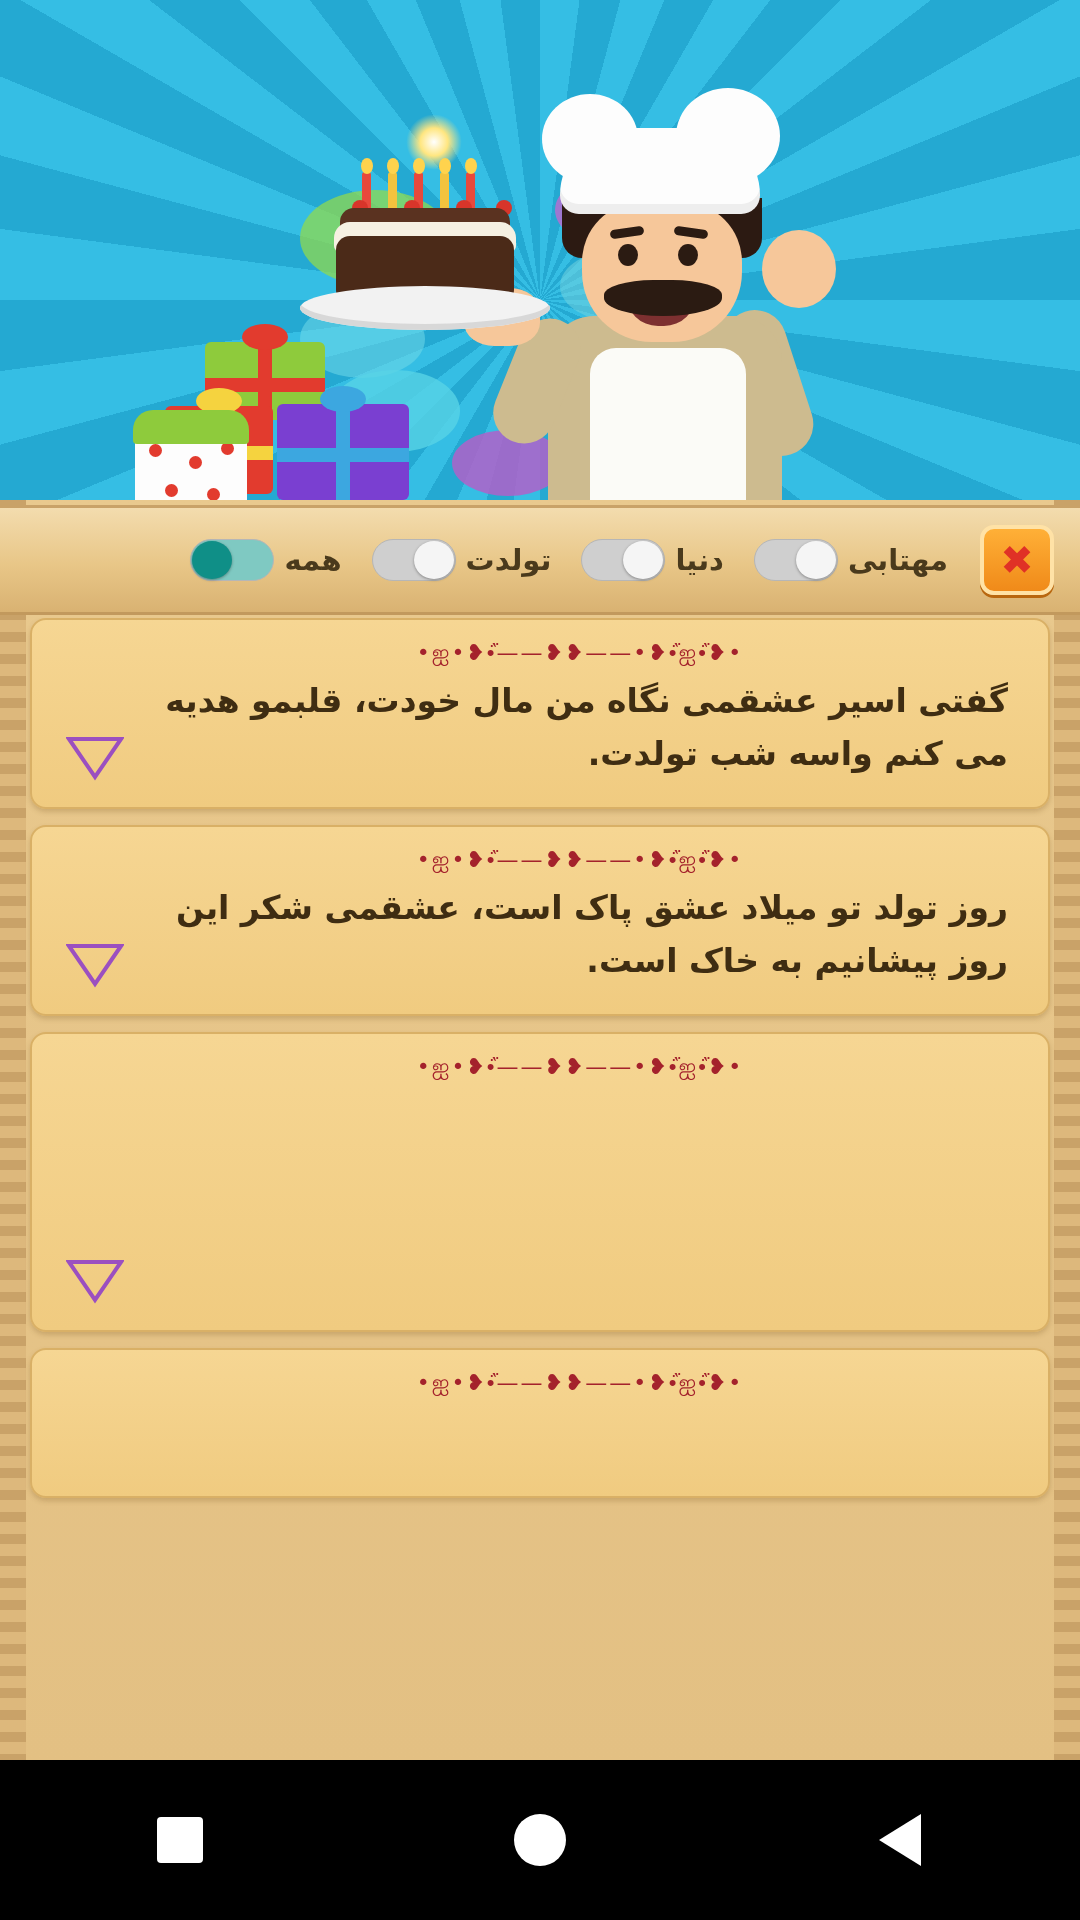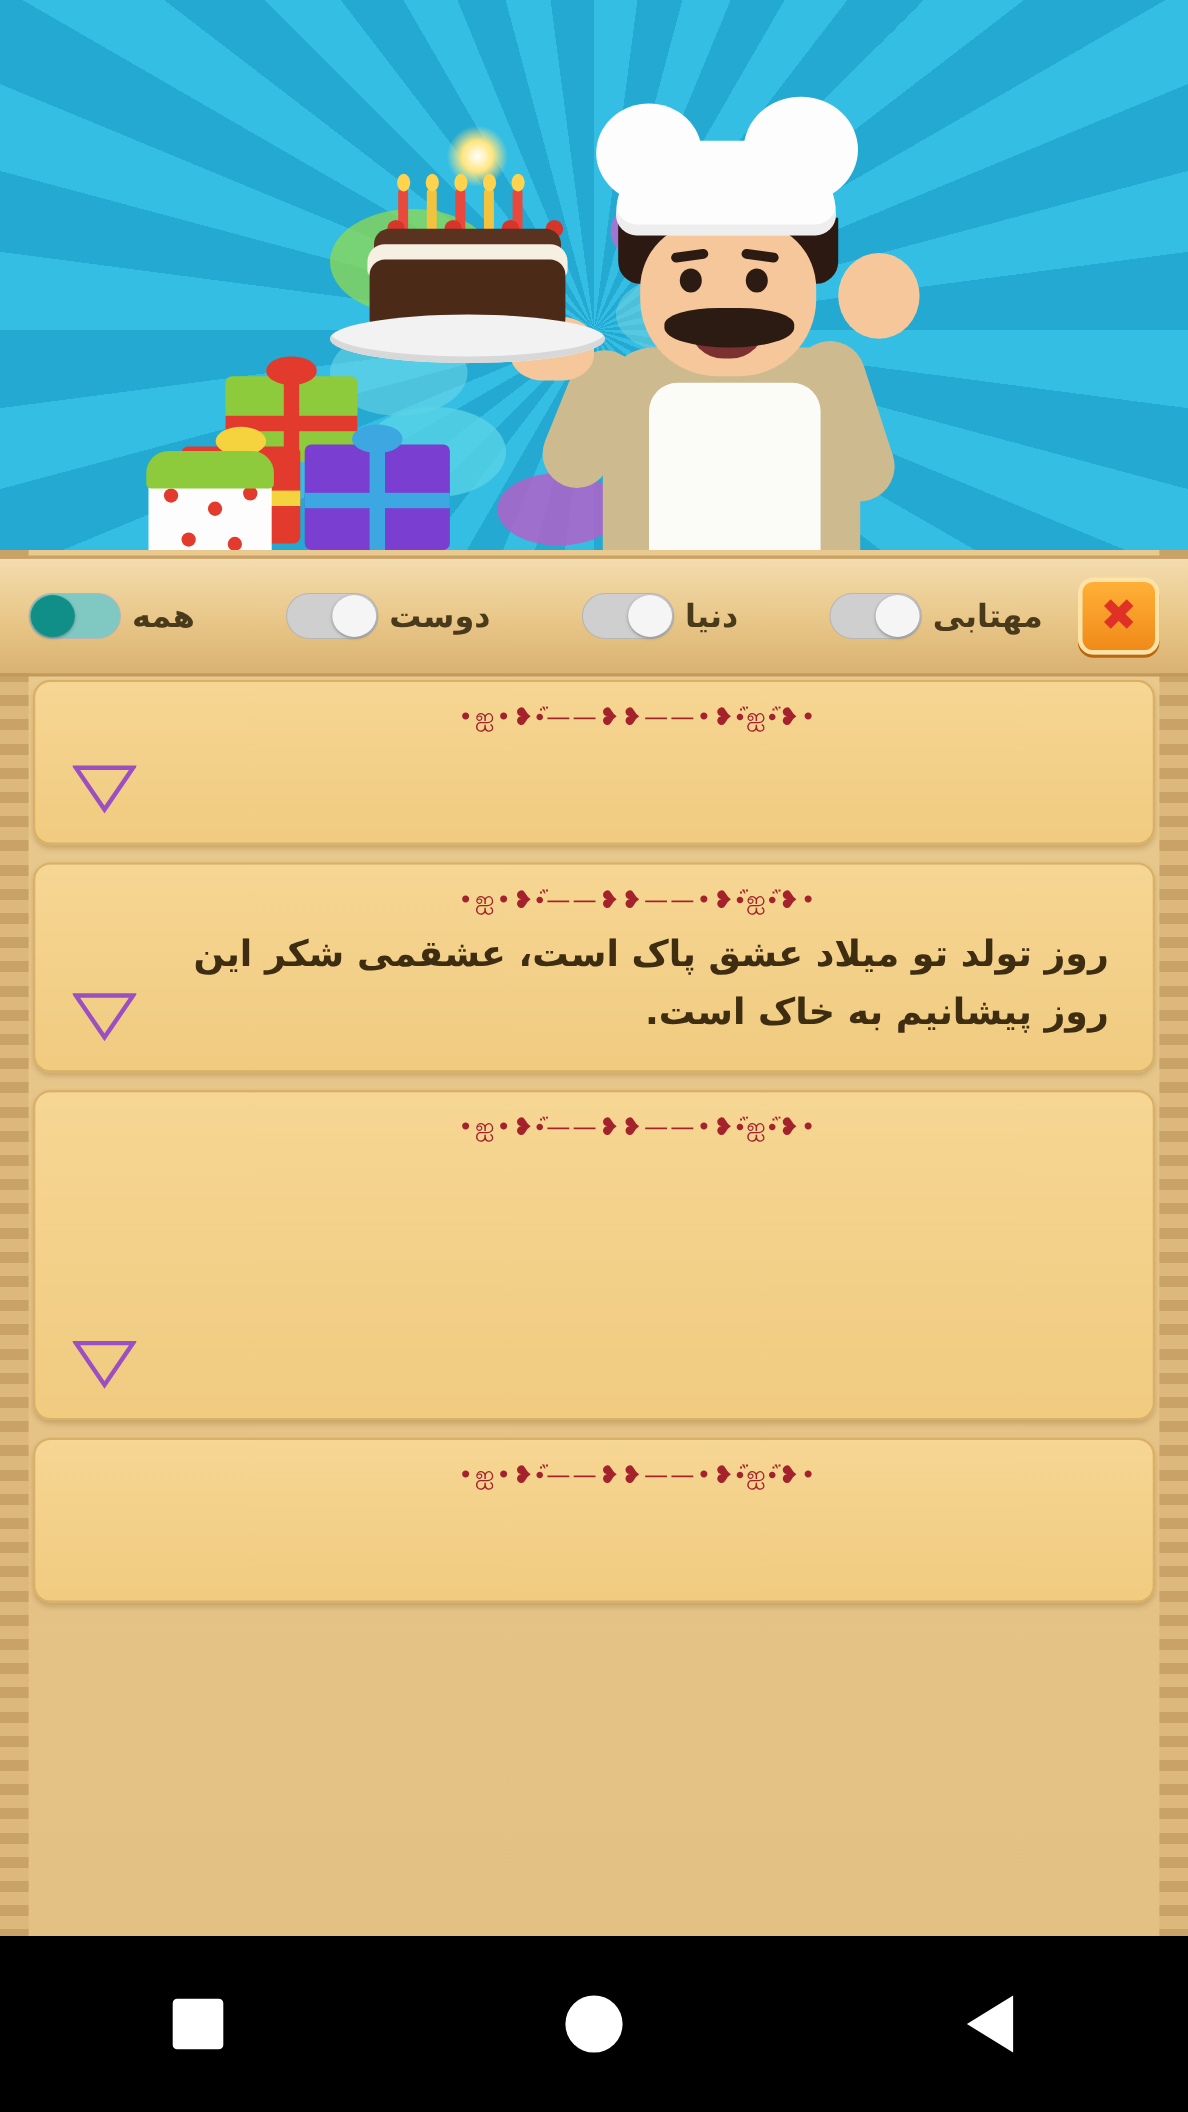--- a/index.html
+++ b/index.html
@@ -193,21 +193,21 @@
     display: flex; align-items: center; justify-content: center;
     box-shadow: 0 3px 0 #b9670f;
     cursor: pointer;
   }
   .close-x { font-size: 40px; color: #e03126; font-weight: bold; line-height: 1; }
 
   .filters {
     flex: 1 1 auto;
     display: flex;
     flex-direction: row-reverse;
-    justify-content: space-between;
+    justify-content: flex-end;
     align-items: center;
     gap: 30px;
     padding-right: 14px;
   }
   .filter { display: flex; align-items: center; gap: 10px; cursor: pointer; }
   .filter-label {
     font-size: 29px; font-weight: bold; color: #4a3a1c;
     white-space: nowrap;
   }
   .switch {
@@ -381,21 +381,21 @@
     <div class="filters">
 
       <div class="filter">
         <span class="filter-label">همه</span>
         <span class="switch on">
             <span class="knob"></span>
           </span>
       </div>
 
       <div class="filter">
-        <span class="filter-label">دوست</span>
+        <span class="filter-label">تولدت</span>
         <span class="switch off">
             <span class="knob"></span>
           </span>
       </div>
 
       <div class="filter">
         <span class="filter-label">دنیا</span>
         <span class="switch off">
             <span class="knob"></span>
           </span>
@@ -408,20 +408,21 @@
           </span>
       </div>
 
     </div>
   </div>
 
   <div class="cards">
 
     <div class="card">
       <div class="divider">•❥•᷀ஐ•❥•᷀——❥❥——•❥•᷀ஐ•</div>
+      <div class="msg">گفتی اسیر عشقمی نگاه من مال خودت، قلبمو هدیه می کنم واسه شب تولدت.</div>
       <span class="send-icon">
         <svg viewBox="0 0 58 46" width="58" height="46">
           <polygon points="3,4 55,4 29,42" fill="none" stroke="#9b4fc0" stroke-width="4"></polygon>
         </svg>
       </span>
     </div>
 
     <div class="card">
       <div class="divider">•❥•᷀ஐ•❥•᷀——❥❥——•❥•᷀ஐ•</div>
       <div class="msg">روز تولد تو میلاد عشق پاک است، عشقمی شکر این روز پیشانیم به خاک است.</div>

